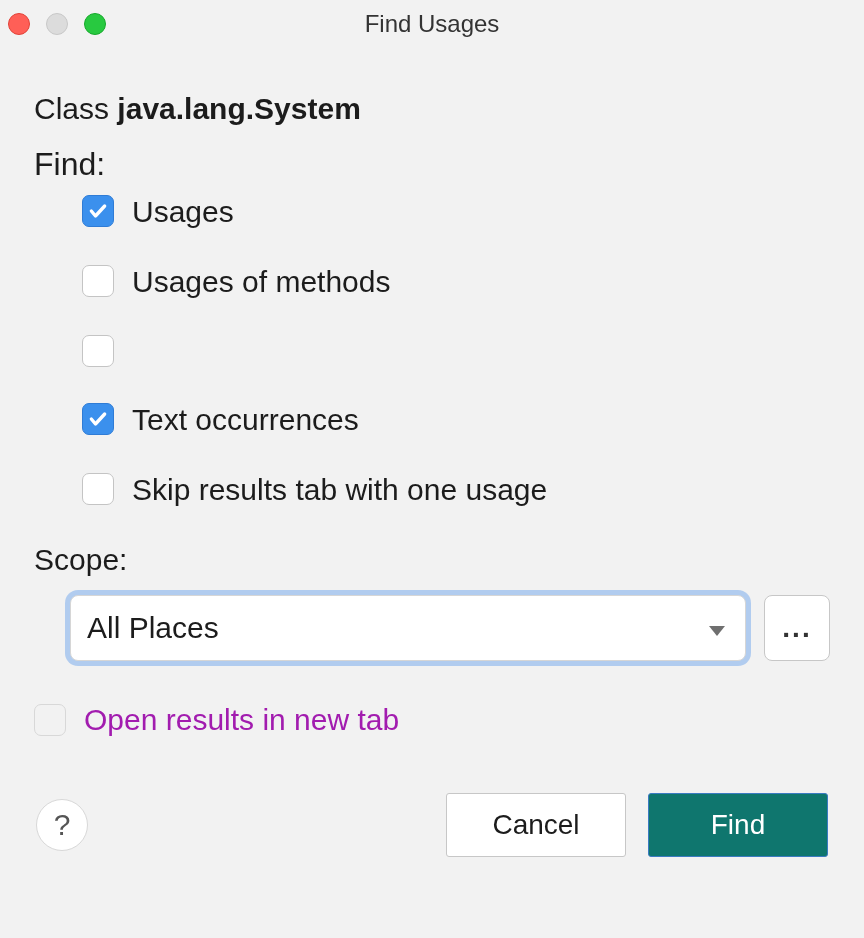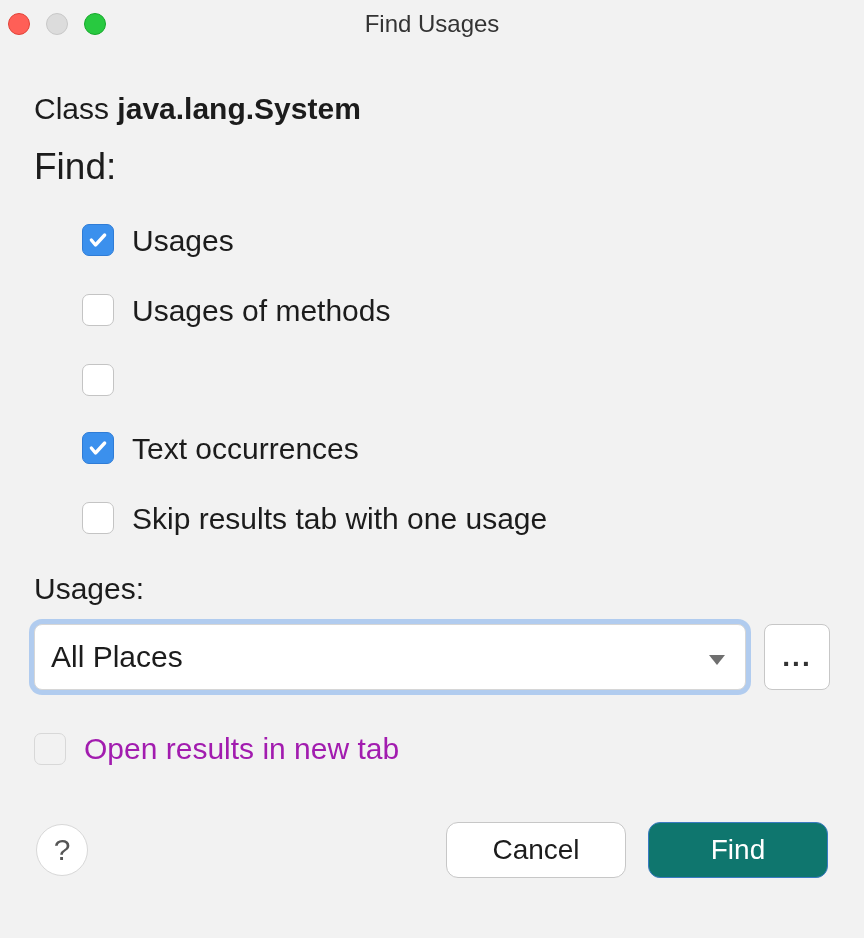--- a/index.html
+++ b/index.html
@@ -50,23 +50,23 @@
       color: #1c1c1c;
       margin-bottom: 20px;
     }
     .class-line .prefix {
       font-weight: 400;
     }
     .class-line .name {
       font-weight: 700;
     }
     .find-label {
-      font-size: 37px;
-      color: #1c1c1c;
-      margin-bottom: 36px;
+      font-size: 32px;
+      color: #1c1c1c;
+      margin-bottom: 12px;
     }
     .checkbox-list {
       padding-left: 48px;
       margin-bottom: 34px;
     }
     .checkbox-row {
       display: flex;
       align-items: flex-start;
       margin-bottom: 36px;
     }
@@ -107,20 +107,21 @@
     .scope-label {
       font-size: 30px;
       color: #1c1c1c;
       margin-bottom: 18px;
     }
     .scope-row {
       display: flex;
       gap: 18px;
       align-items: center;
       margin-bottom: 42px;
+      margin-left: 36px;
     }
     .scope-select {
       flex: 1;
       height: 66px;
       background: #ffffff;
       border: 1px solid #d6d6d6;
       border-radius: 8px;
       box-shadow: 0 0 0 5px rgba(124, 173, 236, 0.55);
       display: flex;
       align-items: center;
@@ -171,24 +172,24 @@
       justify-content: center;
       font-size: 30px;
       color: #555;
       cursor: pointer;
     }
     .footer-buttons {
       display: flex;
       gap: 22px;
     }
     .btn {
-      height: 56px;
+      height: 64px;
       min-width: 180px;
       padding: 0 28px;
-      border-radius: 12px;
+      border-radius: 3px;
       font-size: 28px;
       display: flex;
       align-items: center;
       justify-content: center;
       cursor: pointer;
     }
     .btn-secondary {
       background: #ffffff;
       border: 1.5px solid #c7c7c7;
       color: #1c1c1c;
@@ -247,21 +248,21 @@
       <span class="checkbox-label">Text occurrences</span>
     </div>
 
     <div class="checkbox-row">
       <div class="checkbox unchecked"></div>
       <span class="checkbox-label">Skip results tab with one usage</span>
     </div>
 
   </div>
 
-  <div class="scope-label">Usages:</div>
+  <div class="scope-label">Scope:</div>
 
   <div class="scope-row">
     <div class="scope-select">
       <span>All Places</span>
       <span class="chevron">
         <svg width="20" height="14" viewBox="0 0 20 14">
             <polygon points="2,2 18,2 10,12" fill="#6f6f6f"></polygon>
           </svg>
       </span>
     </div>

